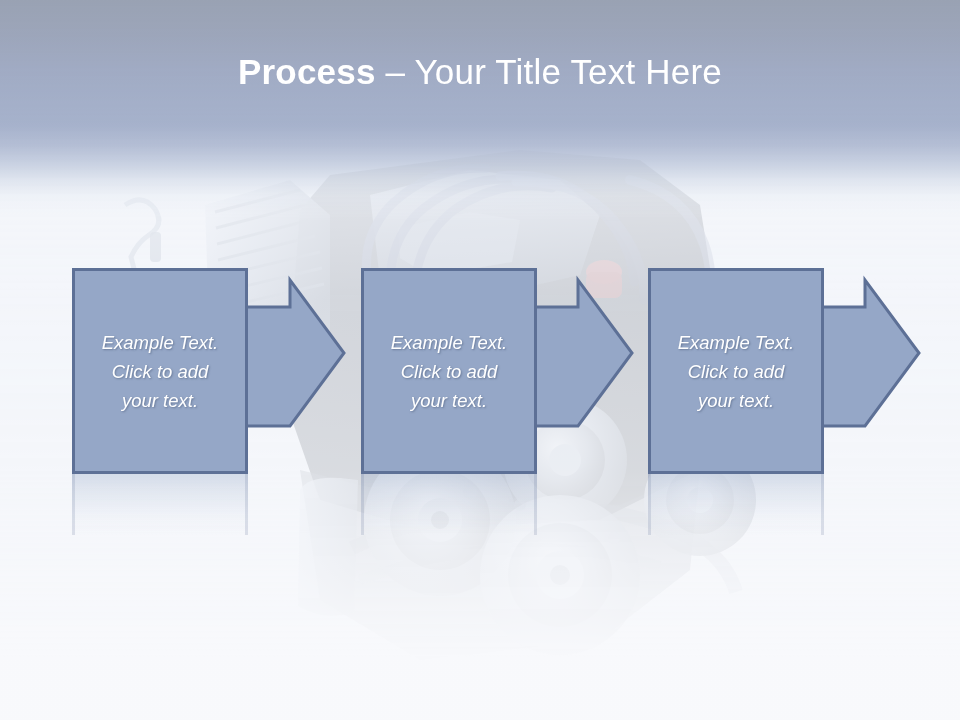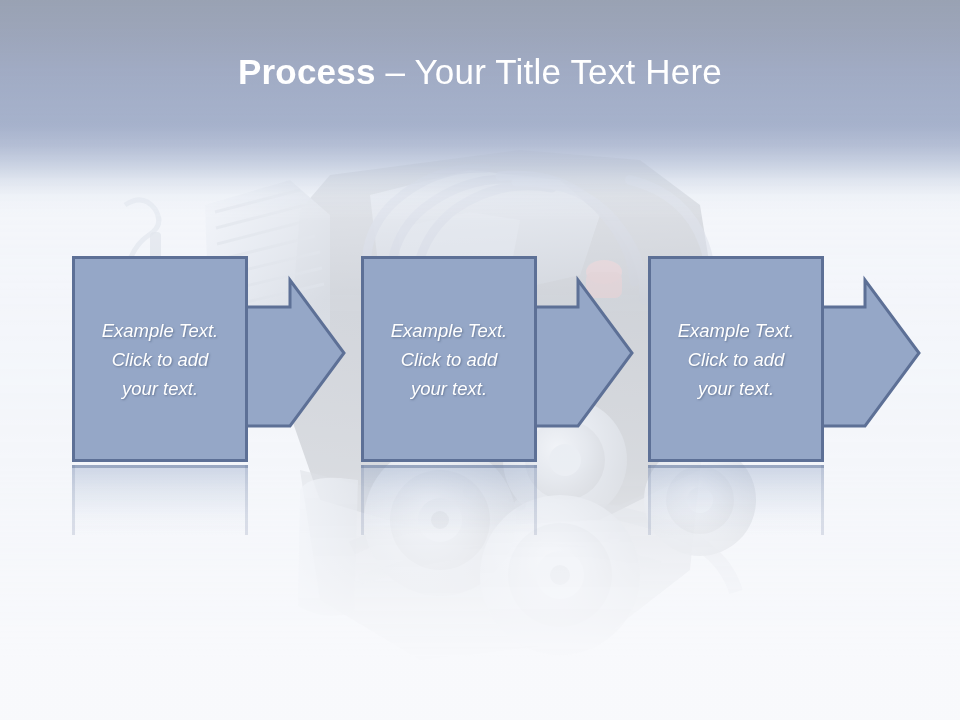--- a/index.html
+++ b/index.html
@@ -121,20 +121,21 @@
   .pbox {
     position: absolute;
     width: 176px;
     height: 206px;
     background: #95a7c7;
     border: 3px solid #5d7096;
     box-sizing: border-box;
     display: flex;
     align-items: center;
     justify-content: center;
+    margin-top: 12px;
   }
   .pbox-text {
     font-style: italic;
     font-size: 18.5px;
     line-height: 29px;
     color: #ffffff;
     text-align: center;
     text-shadow: 1px 1px 2px rgba(70,85,115,0.55);
     padding: 0 8px;
     white-space: pre-line;

